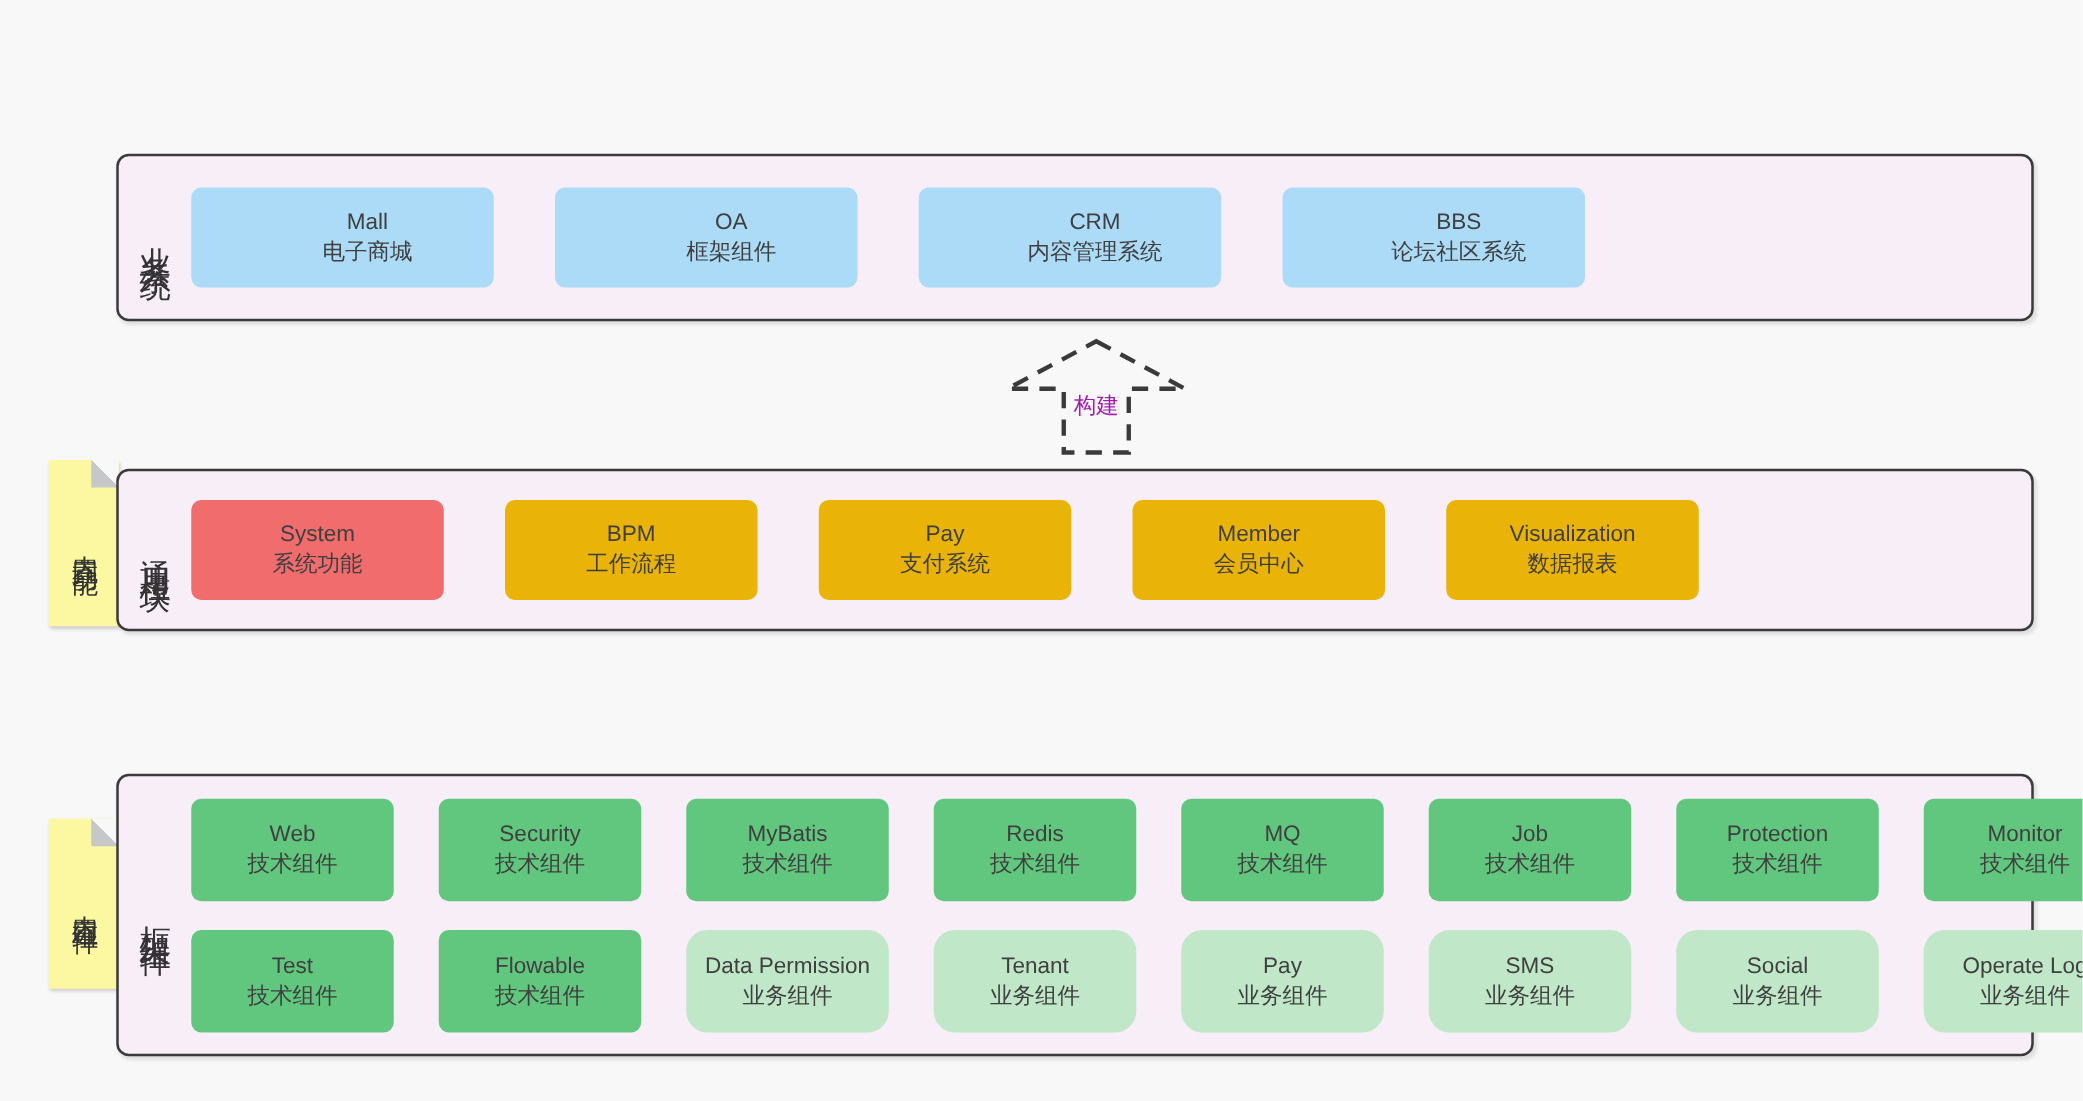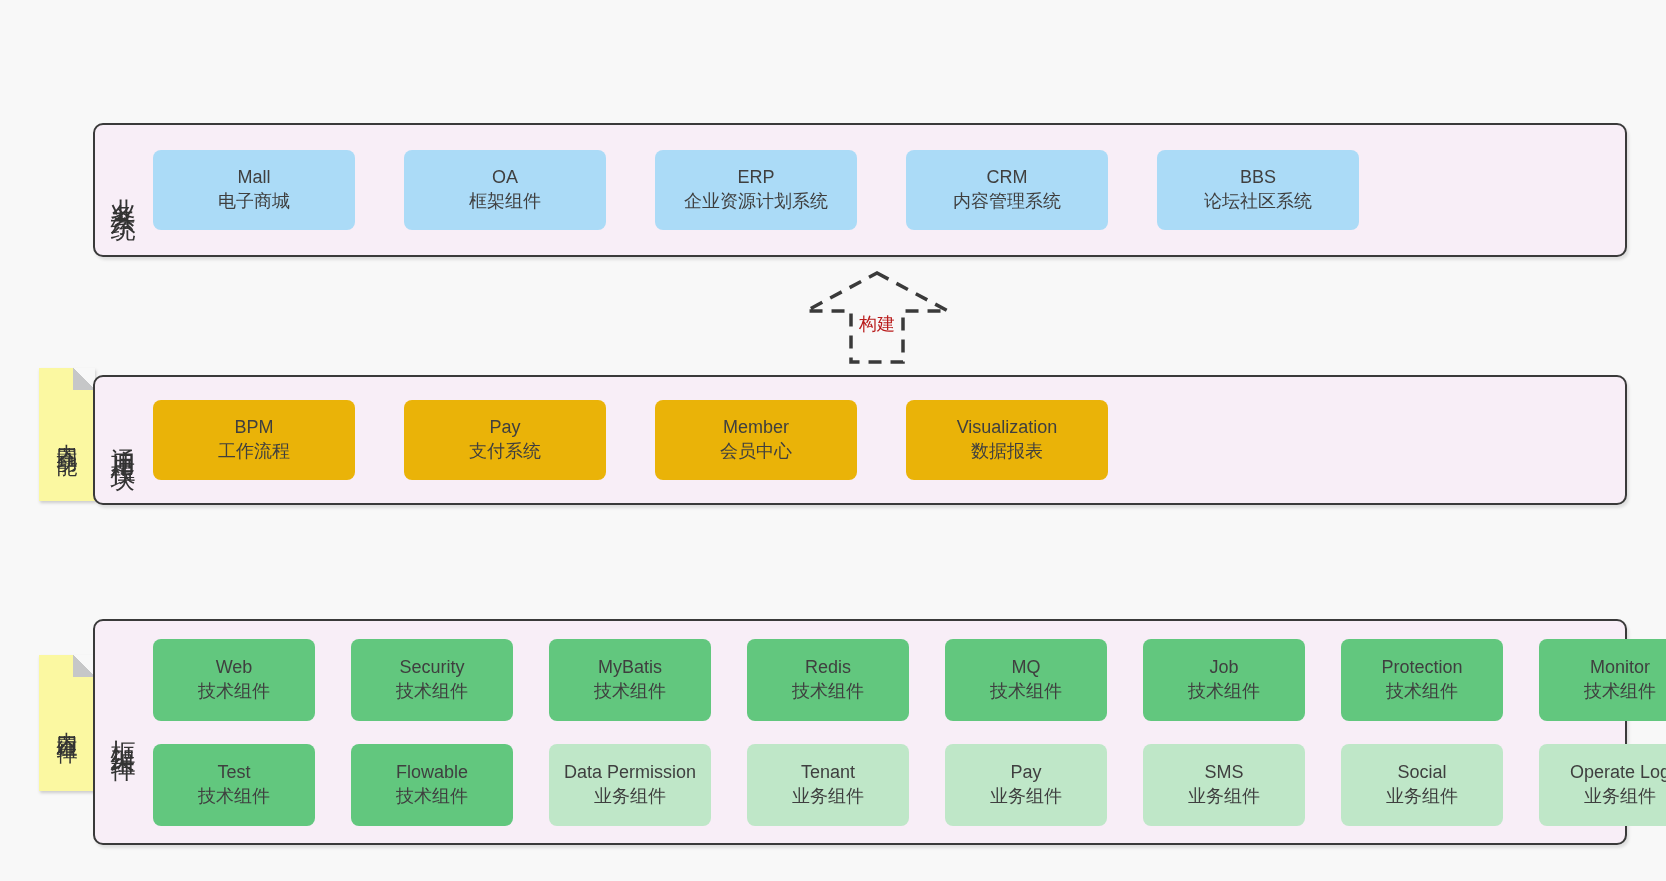--- a/index.html
+++ b/index.html
@@ -43,33 +43,33 @@
   .boxes { display:flex; align-items:center; gap:49px; }
   .rows  { display:flex; flex-direction:column; justify-content:center; gap:23px; }
   .boxes-sm { gap:36px; }
   
   .box {
     width:202px; height:80px; border-radius:8px;
     display:flex; flex-direction:column; align-items:center; justify-content:center;
     text-align:center; font-size:18px; line-height:1.32;
   }
   .boxes-sm .box { width:162px; height:82px; }
-  .blue   { background:#abdbf7; }
+  .blue   { background:#abdbf7;padding-left:40px; }
   .red    { background:#f16c6c; }
   .pink   { background:#eab308; }
   .green  { background:#62c77e; }
-  .lgreen { background:#bfe7c8; }
+  .lgreen { background:#bfe7c8;border-radius:17px; }
   
   .arrow { position:absolute; width:150px; height:95px; }
   .arrow-1 { left:802px; top:270px; }
   .arrow-2 { left:818px; top:518px; }
   .arrow svg { position:absolute; inset:0; }
   .arrow-label {
     position:absolute; left:50%; top:42px; transform:translateX(-50%);
-    background:#f8f8f8; padding:0 3px; font-size:18px; color:#b91c1c; white-space:nowrap;font-family:Liberation Mono, monospace;
+    background:#f8f8f8; padding:0 3px; font-size:18px; color:#a21caf; white-space:nowrap;font-family:Liberation Mono, monospace;
   }
 </style>
 </head>
 <body>
 
 <div class="page">
 
   <div class="sticky sticky-1">
     <span class="fold"></span>
     <span class="sticky-text">内置功能</span>
@@ -84,44 +84,44 @@
     <div class="boxes">
       <div class="box blue">
         <span>Mall</span>
         <span>电子商城</span>
       </div>
       <div class="box blue">
         <span>OA</span>
         <span>框架组件</span>
       </div>
       <div class="box blue">
-        <span>ERP</span>
-        <span>企业资源计划系统</span>
-      </div>
-      <div class="box blue">
         <span>CRM</span>
         <span>内容管理系统</span>
       </div>
       <div class="box blue">
         <span>BBS</span>
         <span>论坛社区系统</span>
       </div>
     </div>
   </section>
 
   <div class="arrow arrow-1">
     <svg viewBox="0 0 150 95">
       <polygon points="75,3 146,41 101,41 101,92 49,92 49,41 4,41" fill="none" stroke="#3a3a3a" stroke-width="3.5" stroke-dasharray="13 9"></polygon>
     </svg>
     <span class="arrow-label">构建</span>
   </div>
 
   <section class="panel panel-modules">
     <div class="side-label">通用模块</div>
     <div class="boxes">
+      <div class="box red">
+        <span>System</span>
+        <span>系统功能</span>
+      </div>
       <div class="box pink">
         <span>BPM</span>
         <span>工作流程</span>
       </div>
       <div class="box pink">
         <span>Pay</span>
         <span>支付系统</span>
       </div>
       <div class="box pink">
         <span>Member</span>

